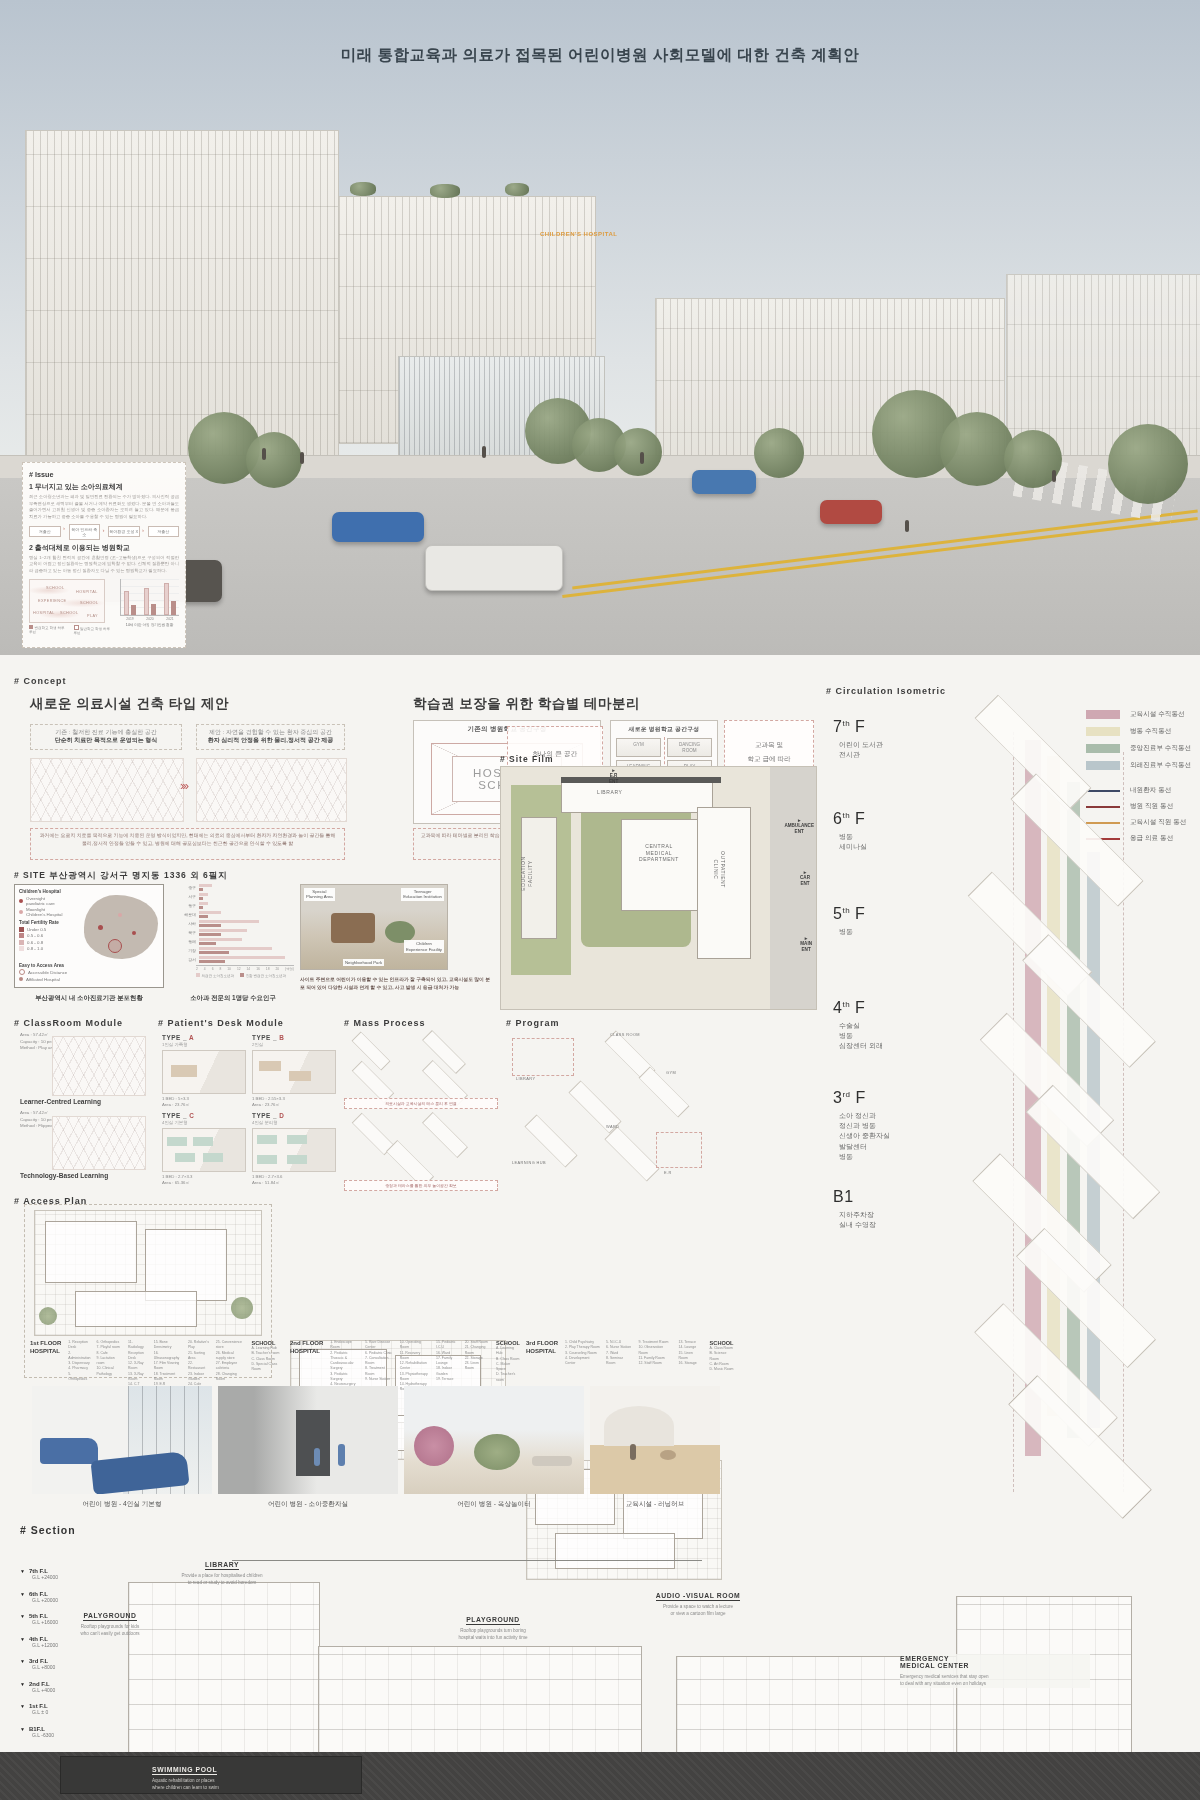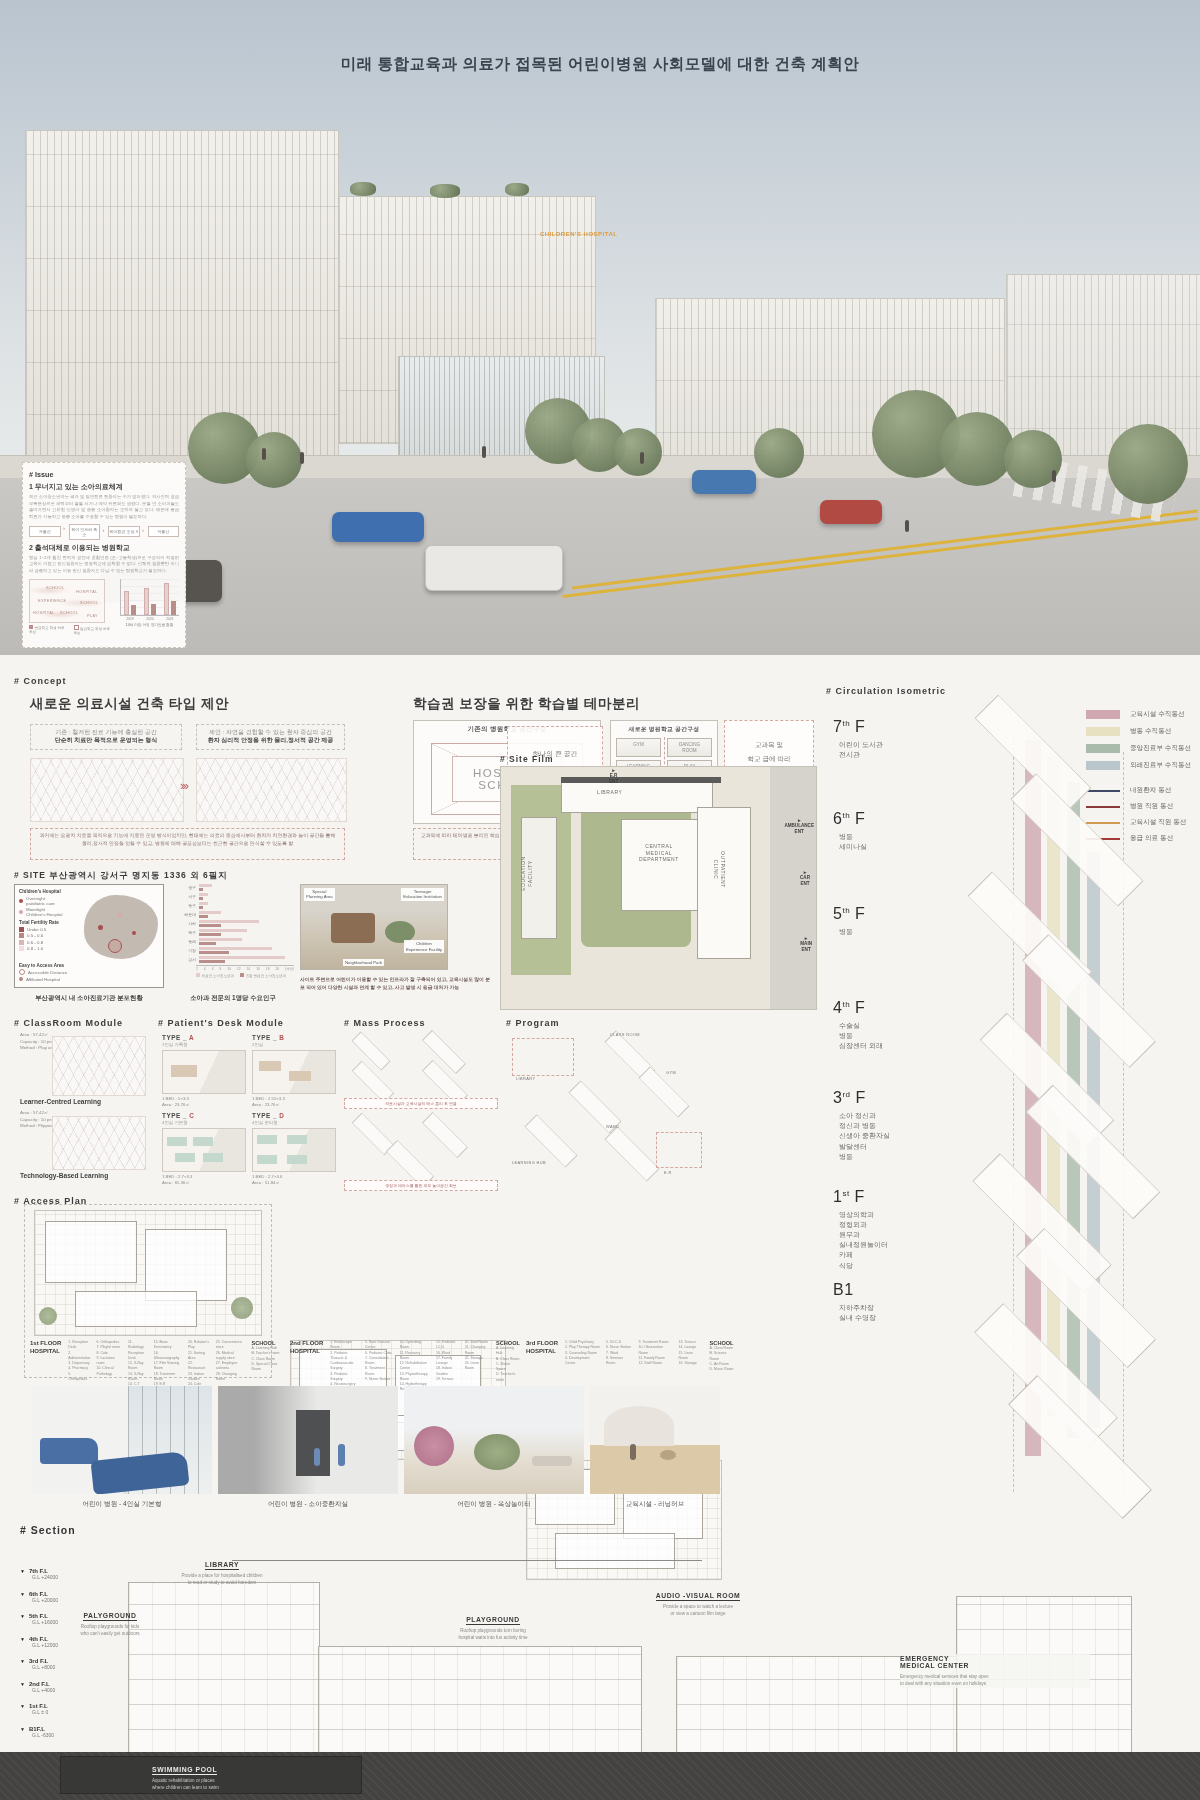--- a/index.html
+++ b/index.html
@@ -191,21 +191,21 @@
   <div class="abs car" style="left:820px;top:500px;width:62px;height:24px;background:#b14a42;"></div>
   <div class="abs car" style="left:100px;top:560px;width:122px;height:42px;background:#57544f;"></div>
   <div class="abs person" style="left:262px;top:448px;"></div>
   <div class="abs person" style="left:300px;top:452px;"></div>
   <div class="abs person" style="left:482px;top:446px;"></div>
   <div class="abs person" style="left:640px;top:452px;"></div>
   <div class="abs person" style="left:905px;top:520px;"></div>
   <div class="abs person" style="left:1052px;top:470px;"></div>
 
   <div class="abs" style="left:0;top:36px;width:1200px;text-align:center;">
-    <div class="hsub" style="margin-top:18px;">미래 통합교육과 의료가 접목된 어린이병원 사회모델에 대한 건축 계획안</div>
+    <div class="hsub" style="margin-top:9px;">미래 통합교육과 의료가 접목된 어린이병원 사회모델에 대한 건축 계획안</div>
   </div>
 
   <div class="abs issue">
     <h2>#   Issue</h2>
     <div style="font-size:7px;font-weight:bold;color:#3c3c3c;margin:3px 0 2px;">1 무너지고 있는 소아의료체계</div>
     <div class="ibody">최근 소아청소년과는 폐과 및 일반진료 전환되는 수가 많아졌다. 의사인력 공급 부족현상으로 새벽부터 줄을 서거나 예약 유료화도 생겼다. 문을 연 소아과들도 줄어가면서 고위험 신생아 및 중증 소아환자는 오히려 늘고 있다. 때문에 응급치료가 가능하고 중증 소아를 수용할 수 있는 병원이 필요하다.</div>
     <div class="cycle">
 
     <div class="cycle-step">저출산</div>
         <div class="cycle-step">육아 인프라 축소</div>
@@ -367,29 +367,20 @@
 병동
 심장센터 외래</div>
     </div>
       <div class="floor">
       <div class="fnum"><span>3</span><sup>rd</sup> <span>F</span></div>
       <div class="frooms pre">소아 정신과
 정신과 병동
 신생아 중환자실
 발달센터
 병동</div>
-    </div>
-      <div class="floor">
-      <div class="fnum"><span>1</span><sup>st</sup> <span>F</span></div>
-      <div class="frooms pre">영상의학과
-정형외과
-원무과
-실내정원놀이터
-카페
-식당</div>
     </div>
       <div class="floor">
       <div class="fnum"><span>B1</span><sup></sup> <span></span></div>
       <div class="frooms pre">지하주차장
 실내 수영장</div>
     </div>
     </div>
   <div class="abs" style="left:955px;top:712px;width:242px;height:806px;">
     <div class="ribbon" style="left:70px;top:28px;width:16px;height:716px;background:#cfa8b2;"></div>
     <div class="ribbon" style="left:92px;top:44px;width:13px;height:660px;background:#e7e1c2;"></div>

